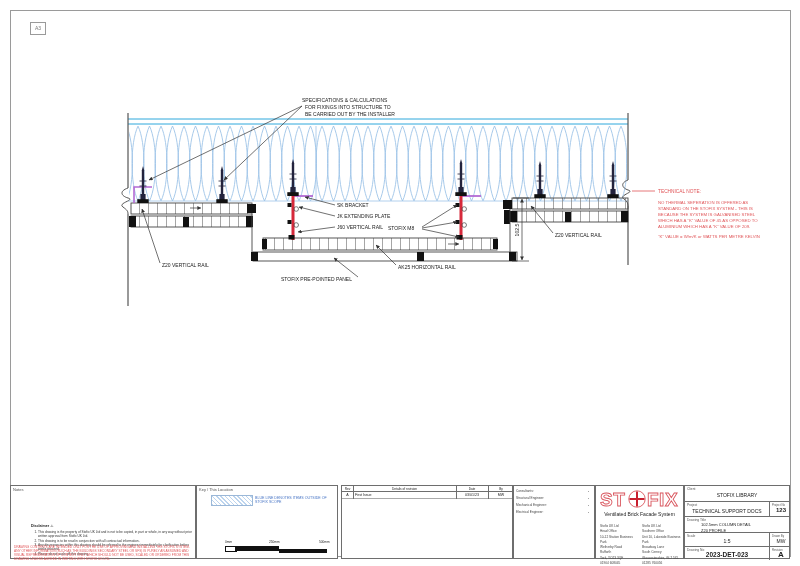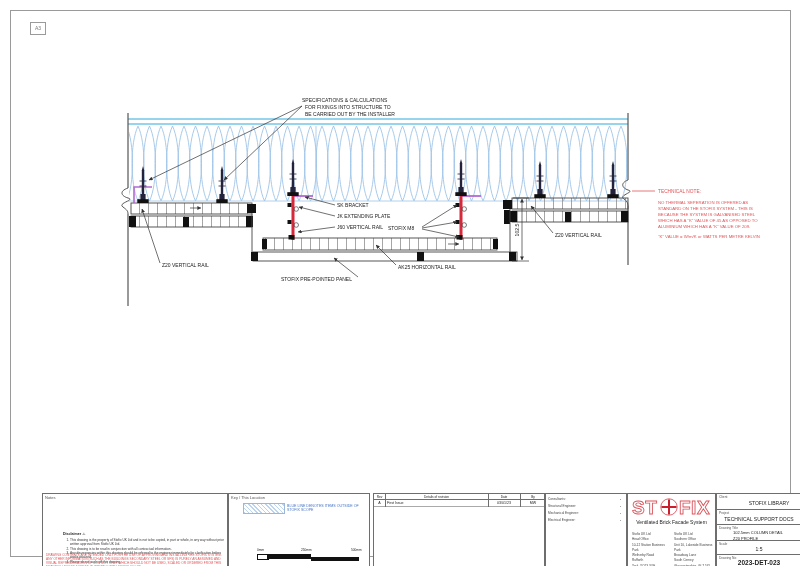--- a/index.html
+++ b/index.html
@@ -4,21 +4,21 @@
 <style>
   html,body{margin:0;padding:0;background:#fff;}
   #sheet{position:relative;width:800px;height:566px;background:#fff;overflow:hidden;
          font-family:"Liberation Sans","DejaVu Sans",sans-serif;color:#222;}
   .abs{position:absolute;}
   #frame{left:10px;top:10px;width:779px;height:545px;border:1px solid #9a9a9a;}
   #a3box{left:30px;top:22px;width:14px;height:11px;border:1px solid #9a9a9a;
          font-size:5px;color:#777;text-align:center;line-height:11px;background:#fff;}
   
   #band{left:10px;top:477px;width:780px;height:74px;}
-  .bx{position:absolute;top:16px;height:74px;border:1px solid #6e6e6e;background:#fff;box-sizing:border-box;margin-left:32px;}
+  .bx{position:absolute;top:8px;height:74px;border:1px solid #6e6e6e;background:#fff;box-sizing:border-box;}
   .cellLabel{position:absolute;font-size:3.3px;color:#555;left:2px;top:1px;white-space:nowrap;}
   .t32{font-size:3.2px;} .t36{font-size:3.6px;} .t40{font-size:4px;} .t50{font-size:5px;}
   .red{color:#e05558;} .blue{color:#4472c4;}
   .center{text-align:center;width:100%;}
   .row{position:absolute;left:0;width:100%;border-top:1px solid #6e6e6e;box-sizing:border-box;}
   .subcell{position:absolute;top:0;bottom:0;border-left:1px solid #6e6e6e;}
   ol.disc{margin:0;padding-left:7px;}
   ol.disc li{margin:0 0 0.5px 0;}
   #swatch{left:14px;top:9px;width:40px;height:9px;border:1px solid #9bb8d8;
           background:repeating-linear-gradient(45deg,#bcd4ee 0,#bcd4ee 1px,#ffffff 1px,#ffffff 3px);}

